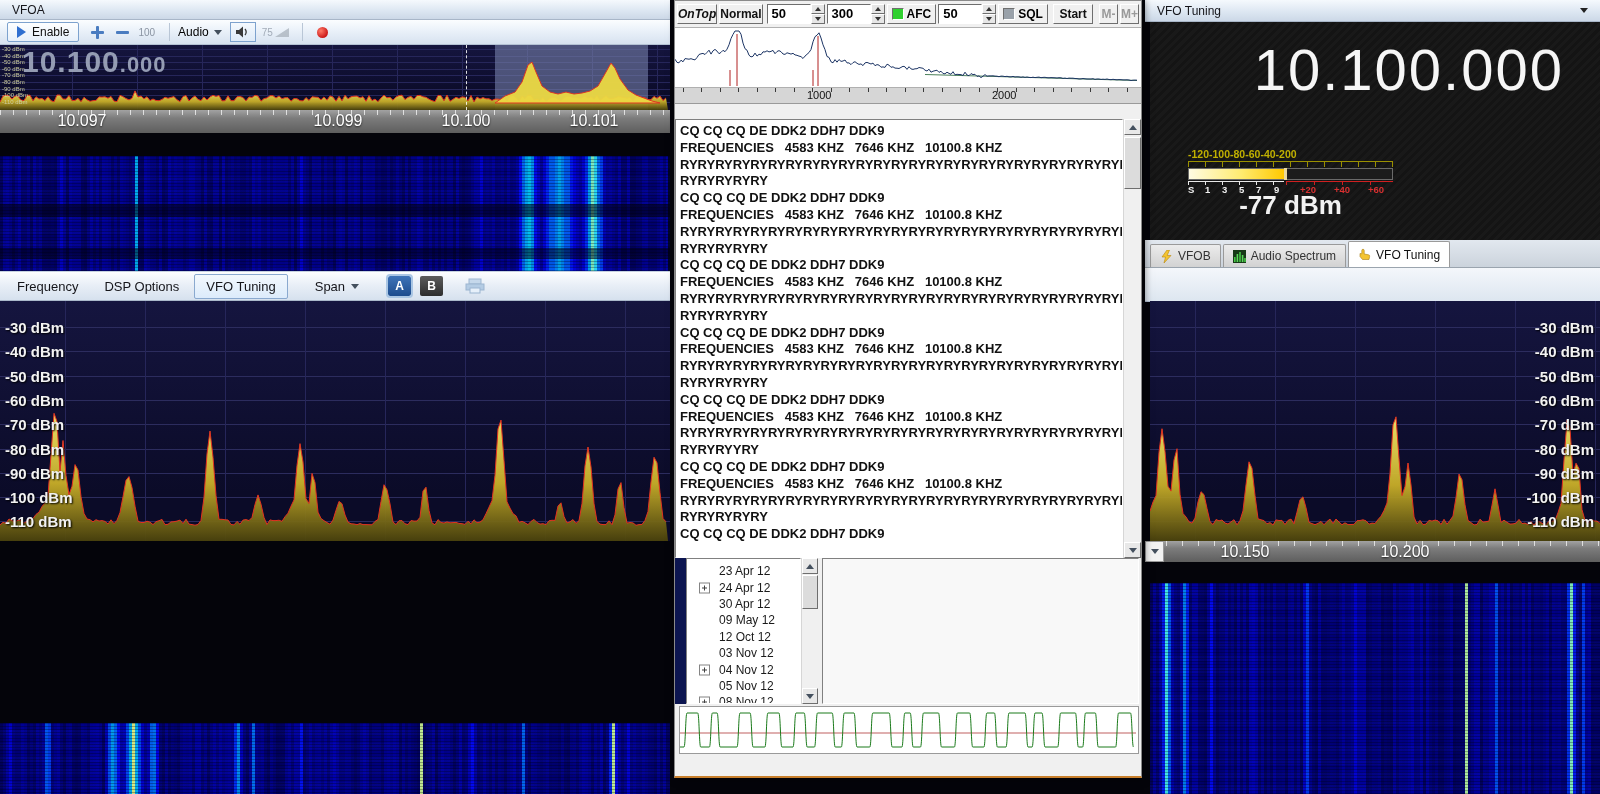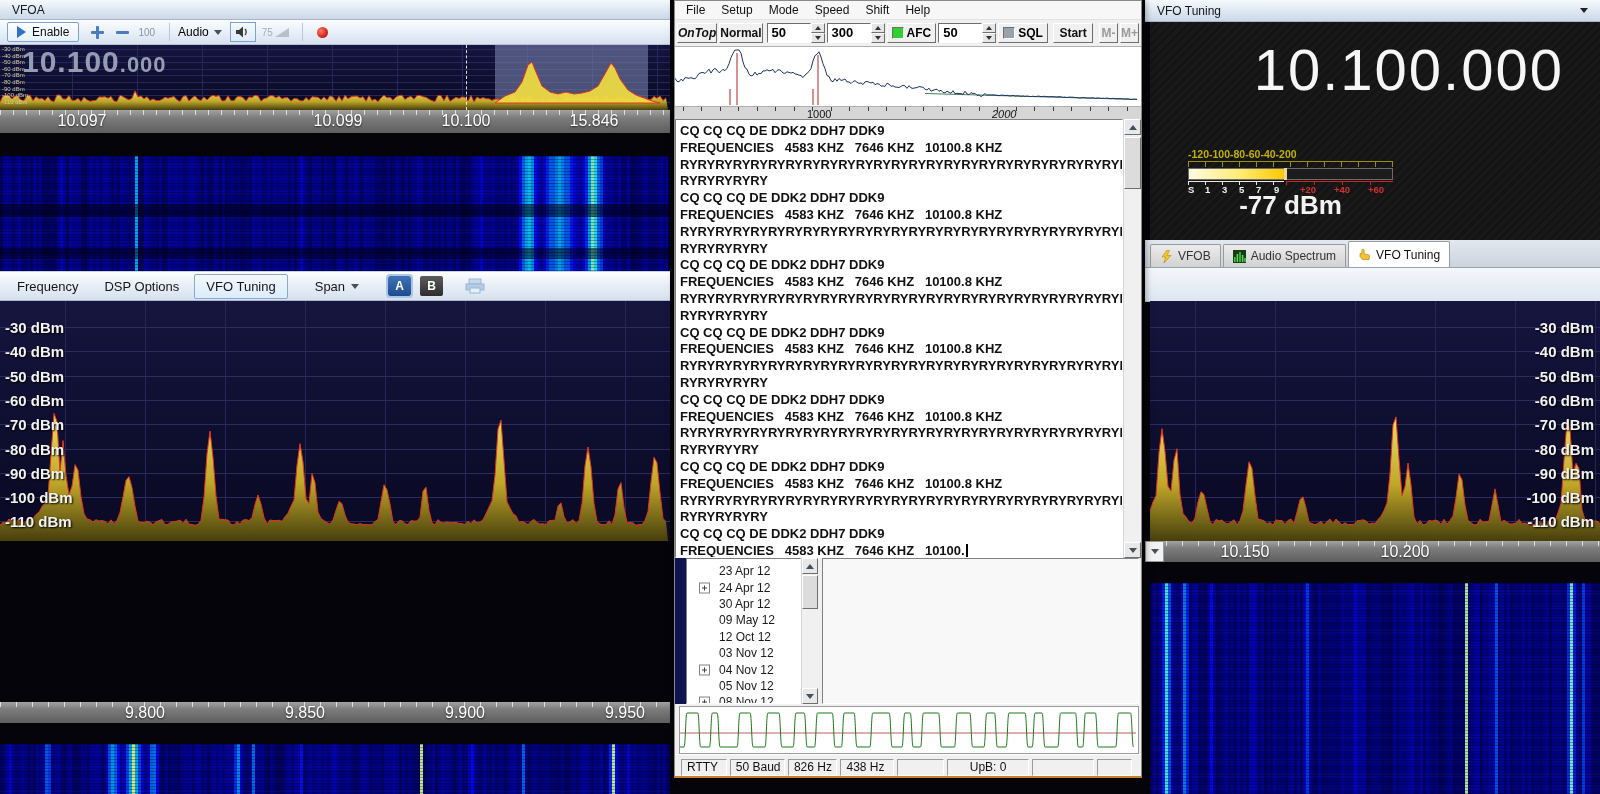--- a/index.html
+++ b/index.html
@@ -211,21 +211,21 @@
         <div class="vgrid" style="left: 527px;"></div>
         <div class="vgrid" style="left: 592px;"></div>
         <div class="vgrid" style="left: 657px;"></div>
       </div>
     <div class="abs axisbar" id="top-axis" style="left:0;top:110px;width:670px;height:23px;">
       <div class="ticks" style="background:repeating-linear-gradient(90deg,rgba(255,255,255,.7) 0 1px,transparent 1px 13px);"></div>
     <div class="flabel" style="left: 82px;">10.097</div>
         <div class="flabel" style="left: 210px; margin-top: 22px;">10.098</div>
         <div class="flabel" style="left: 338px;">10.099</div>
         <div class="flabel" style="left: 466px;">10.100</div>
-        <div class="flabel" style="left: 594px;">15.846</div>
+        <div class="flabel" style="left: 594px;">10.101</div>
       </div>
     <div class="abs wf" id="wf-top" style="left:0;top:133px;width:670px;height:138px;">
       <svg id="wf-top-svg" width="668" height="138">
           <rect x="0" y="0" width="3" height="138" fill="rgb(0,0,98)"></rect>
           <rect x="3" y="0" width="3" height="138" fill="rgb(0,0,156)"></rect>
           <rect x="6" y="0" width="3" height="138" fill="rgb(0,0,164)"></rect>
           <rect x="9" y="0" width="3" height="138" fill="rgb(0,0,146)"></rect>
           <rect x="12" y="0" width="3" height="138" fill="rgb(0,0,112)"></rect>
           <rect x="15" y="0" width="3" height="138" fill="rgb(0,0,143)"></rect>
           <rect x="18" y="0" width="3" height="138" fill="rgb(0,0,173)"></rect>
@@ -502,27 +502,20 @@
         <div class="hgrid" style="top: 220.4px;"></div>
         <div class="dbl" style="top: 220.4px; left: 5px;">-110 dBm</div>
         <div class="vgrid" style="left: 65px;"></div>
         <div class="vgrid" style="left: 145px;"></div>
         <div class="vgrid" style="left: 225px;"></div>
         <div class="vgrid" style="left: 305px;"></div>
         <div class="vgrid" style="left: 385px;"></div>
         <div class="vgrid" style="left: 465px;"></div>
         <div class="vgrid" style="left: 545px;"></div>
         <div class="vgrid" style="left: 625px;"></div>
-      </div>
-    <div class="abs axisbar" id="axis-left" style="left:0;top:541px;width:670px;height:21px;">
-      <div class="ticks"></div>
-    <div class="flabel" style="left: 145px;">9.800</div>
-        <div class="flabel" style="left: 305px;">9.850</div>
-        <div class="flabel" style="left: 465px;">9.900</div>
-        <div class="flabel" style="left: 625px;">9.950</div>
       </div>
     <div class="abs wf" id="wf-bl" style="left:0;top:562px;width:670px;height:232px;">
       <svg id="wf-bl-svg" width="670" height="232">
           <rect x="0" y="0" width="3" height="232" fill="rgb(0,0,98)"></rect>
           <rect x="3" y="0" width="3" height="232" fill="rgb(0,0,124)"></rect>
           <rect x="6" y="0" width="3" height="232" fill="rgb(0,0,169)"></rect>
           <rect x="9" y="0" width="3" height="232" fill="rgb(0,0,222)"></rect>
           <rect x="12" y="0" width="3" height="232" fill="rgb(0,0,140)"></rect>
           <rect x="15" y="0" width="3" height="232" fill="rgb(0,0,128)"></rect>
           <rect x="18" y="0" width="3" height="232" fill="rgb(0,0,130)"></rect>
@@ -1013,28 +1006,20 @@
           <rect x="435" y="0" width="3" height="232" fill="rgb(0,0,157)"></rect>
           <rect x="438" y="0" width="3" height="232" fill="rgb(0,0,172)"></rect>
           <rect x="441" y="0" width="3" height="232" fill="rgb(0,0,102)"></rect>
           <rect x="444" y="0" width="3" height="232" fill="rgb(0,0,108)"></rect>
           <rect x="447" y="0" width="3" height="232" fill="rgb(0,0,107)"></rect>
         </svg>
     </div>
   </section>
 
   <section class="abs" id="rtty">
-    <div id="rtty-menubar">
-        <div class="menu-item">File</div>
-        <div class="menu-item">Setup</div>
-        <div class="menu-item">Mode</div>
-        <div class="menu-item">Speed</div>
-        <div class="menu-item">Shift</div>
-        <div class="menu-item">Help</div>
-      </div>
     <div id="rtty-toolbar">
       <div class="w95" style="width:41px;font-style:italic;">
           <span>OnTop</span>
         </div>
       <div class="w95" style="width:50px;">
           <span>Normal</span>
         </div>
       <div class="spinbox" style="margin-left:2px;">
         <div class="spinval">50</div>
         <div class="spinarr">
@@ -1092,21 +1077,21 @@
           <polyline points="0,31.2 2,34.4 4,34.8 6,32.2 8,33.8 10,30.6 12,30.9 14,31.2 16,30.7 18,31.4 20,31.9 22,29.5 24,26.5 26,25.8 28,25.4 30,26.5 32,24.4 34,22.2 36,26.1 38,22.8 40,21.4 42,23.1 44,25.7 46,24.4 48,22.3 50,23.7 52,21.2 54,16.8 56,10.5 58,6.4 60,3.0 62,3.0 64,3.0 66,6.2 68,15.1 70,20.7 72,22.2 74,27.2 76,28.9 78,28.3 80,25.1 82,28.1 84,26.3 86,26.7 88,23.8 90,24.0 92,22.8 94,23.9 96,23.4 98,22.4 100,25.7 102,23.5 104,22.6 106,23.7 108,26.0 110,26.4 112,24.8 114,25.4 116,26.1 118,25.3 120,26.9 122,27.3 124,28.1 126,28.6 128,30.5 130,28.1 132,26.3 134,24.5 136,21.5 138,13.8 140,8.7 142,7.2 144,4.8 146,10.0 148,16.8 150,21.6 152,28.5 154,29.4 156,33.8 158,34.8 160,31.6 162,34.2 164,31.5 166,33.4 168,33.0 170,32.0 172,34.9 174,34.9 176,36.6 178,34.6 180,33.7 182,35.3 184,36.4 186,35.9 188,37.6 190,34.9 192,34.4 194,35.2 196,36.0 198,35.1 200,37.7 202,36.6 204,37.1 206,39.2 208,38.9 210,39.4 212,36.2 214,37.1 216,39.3 218,38.8 220,40.1 222,40.2 224,40.5 226,39.4 228,38.3 230,38.8 232,41.4 234,38.7 236,40.9 238,41.4 240,40.8 242,40.7 244,39.5 246,39.9 248,40.3 250,42.2 252,43.0 254,41.2 256,44.2 258,43.2 260,42.7 262,42.2 264,44.4 266,43.2 268,45.5 270,45.8 272,44.2 274,45.4 276,46.3 278,43.7 280,46.8 282,46.3 284,46.5 286,46.6 288,47.5 290,44.2 292,47.0 294,47.7 296,45.6 298,46.6 300,46.3 302,48.4 304,47.9 306,49.6 308,48.2 310,46.6 312,48.2 314,47.9 316,47.9 318,47.8 320,48.1 322,48.2 324,48.7 326,48.1 328,48.2 330,48.6 332,48.3 334,48.8 336,48.9 338,48.4 340,49.0 342,48.8 344,48.9 346,49.3 348,48.9 350,49.4 352,49.0 354,49.4 356,49.6 358,49.2 360,49.6 362,49.3 364,49.1 366,49.7 368,49.4 370,49.3 372,49.7 374,49.8 376,49.6 378,49.7 380,49.8 382,50.0 384,49.7 386,49.8 388,50.4 390,50.1 392,50.5 394,50.1 396,50.2 398,50.2 400,50.5 402,50.6 404,51.0 406,50.9 408,50.5 410,50.8 412,51.0 414,51.0 416,51.0 418,50.7 420,51.4 422,51.0 424,51.0 426,51.4 428,51.2 430,51.4 432,51.0 434,51.5 436,51.7 438,51.3 440,51.6 442,51.8 444,51.6 446,51.7 448,51.9 450,51.9 452,51.8 454,52.0 456,52.5 458,52.2 460,52.1 462,52.2 " fill="none" stroke="#1c3464" stroke-width="1"></polyline>
           <line x1="62" y1="58" x2="62" y2="6" stroke="#b02020"></line>
           <line x1="143" y1="58" x2="143" y2="8" stroke="#b02020"></line>
           <line x1="55" y1="58" x2="55" y2="42" stroke="#b02020"></line>
           <line x1="138" y1="58" x2="138" y2="42" stroke="#b02020"></line>
         </svg>
     </div>
     <div id="raxis">
       <div class="rticks"></div>
       <span class="rlabel" style="left:132px;">1000</span>
-      <span class="rlabel" style="left:317px;font-style:italic;">2000</span>
+      <span class="rlabel" style="left:317px;">2000</span>
     </div>
     <div id="rtty-text" style="left:0;top:118px;width:448px;height:439px;">
         <div class="tline">CQ CQ CQ DE DDK2 DDH7 DDK9</div>
         <div class="tline">FREQUENCIES   4583 KHZ   7646 KHZ   10100.8 KHZ</div>
         <div class="tline">RYRYRYRYRYRYRYRYRYRYRYRYRYRYRYRYRYRYRYRYRYRYRYRYRYRYRYRY</div>
         <div class="tline">RYRYRYRYRY</div>
         <div class="tline">CQ CQ CQ DE DDK2 DDH7 DDK9</div>
         <div class="tline">FREQUENCIES   4583 KHZ   7646 KHZ   10100.8 KHZ</div>
         <div class="tline">RYRYRYRYRYRYRYRYRYRYRYRYRYRYRYRYRYRYRYRYRYRYRYRYRYRYRYRY</div>
         <div class="tline">RYRYRYRYRY</div>
@@ -1120,21 +1105,20 @@
         <div class="tline">RYRYRYRYRY</div>
         <div class="tline">CQ CQ CQ DE DDK2 DDH7 DDK9</div>
         <div class="tline">FREQUENCIES   4583 KHZ   7646 KHZ   10100.8 KHZ</div>
         <div class="tline">RYRYRYRYRYRYRYRYRYRYRYRYRYRYRYRYRYRYRYRYRYRYRYRYRYRYRYRY</div>
         <div class="tline">RYRYRYYRY</div>
         <div class="tline">CQ CQ CQ DE DDK2 DDH7 DDK9</div>
         <div class="tline">FREQUENCIES   4583 KHZ   7646 KHZ   10100.8 KHZ</div>
         <div class="tline">RYRYRYRYRYRYRYRYRYRYRYRYRYRYRYRYRYRYRYRYRYRYRYRYRYRYRYRY</div>
         <div class="tline">RYRYRYRYRY</div>
         <div class="tline">CQ CQ CQ DE DDK2 DDH7 DDK9</div>
-        <div class="tline">FREQUENCIES   4583 KHZ   7646 KHZ   10100.<span class="caret"></span></div>
       </div>
     <div class="sbtrack" style="left:448px;top:118px;width:18px;height:439px;">
       <div class="sbtn" style="top:0;">
           <span class="t-up"></span>
         </div>
       <div class="sbthumb" style="top:18px;height:52px;"></div>
       <div class="sbtn" style="bottom:0;">
           <span class="t-down"></span>
         </div>
     </div>
@@ -1182,25 +1166,15 @@
         </div>
     </div>
     <div id="blankpane" style="left:147px;top:557px;width:317px;height:146px;"></div>
 
     <div id="scopepane" style="left:4px;top:705px;width:460px;height:48px;">
       <svg id="scope-svg" width="456" height="46">
           <line x1="0" y1="26" x2="456" y2="26" stroke="#c06060" stroke-width="1.2"></line>
           <path d="M0 40 L4.0 40 C 5.5 40 5.5 6 7.0 6 L17.7 6 C 19.2 6 19.2 40 20.7 40 L29.4 40 C 30.9 40 30.9 6 32.4 6 L37.1 6 C 38.6 6 38.6 40 40.1 40 L57.0 40 C 58.5 40 58.5 6 60.0 6 L70.1 6 C 71.6 6 71.6 40 73.1 40 L84.9 40 C 86.4 40 86.4 6 87.9 6 L98.9 6 C 100.4 6 100.4 40 101.9 40 L113.0 40 C 114.5 40 114.5 6 116.0 6 L124.2 6 C 125.7 6 125.7 40 127.2 40 L134.5 40 C 136.0 40 136.0 6 137.5 6 L152.2 6 C 153.7 6 153.7 40 155.2 40 L161.3 40 C 162.8 40 162.8 6 164.3 6 L174.0 6 C 175.5 6 175.5 40 177.0 40 L189.8 40 C 191.3 40 191.3 6 192.8 6 L209.2 6 C 210.7 6 210.7 40 212.2 40 L221.9 40 C 223.4 40 223.4 6 224.9 6 L230.2 6 C 231.7 6 231.7 40 233.2 40 L240.5 40 C 242.0 40 242.0 6 243.5 6 L258.5 6 C 260.0 6 260.0 40 261.5 40 L274.4 40 C 275.9 40 275.9 6 277.4 6 L289.7 6 C 291.2 6 291.2 40 292.7 40 L303.9 40 C 305.4 40 305.4 6 306.9 6 L314.4 6 C 315.9 6 315.9 40 317.4 40 L326.0 40 C 327.5 40 327.5 6 329.0 6 L345.0 6 C 346.5 6 346.5 40 348.0 40 L352.1 40 C 353.6 40 353.6 6 355.1 6 L362.0 6 C 363.5 6 363.5 40 365.0 40 L377.7 40 C 379.2 40 379.2 6 380.7 6 L395.4 6 C 396.9 6 396.9 40 398.4 40 L402.6 40 C 404.1 40 404.1 6 405.6 6 L415.3 6 C 416.8 6 416.8 40 418.3 40 L435.6 40 C 437.1 40 437.1 6 438.6 6 L450.5 6 C 452.0 6 452.0 40 453.5 40" fill="none" stroke="#1a7a1a" stroke-width="1"></path>
         </svg>
     </div>
-    <div id="rtty-status" style="left:0;top:753px;width:466px;height:23px;">
-        <div class="seg" style="width: 48px;">RTTY</div>
-        <div class="seg" style="width: 58px;">50 Baud</div>
-        <div class="seg" style="width: 52px;">826 Hz</div>
-        <div class="seg" style="width: 56px;">438 Hz</div>
-        <div class="seg" style="width: 50px;"></div>
-        <div class="seg" style="width: 86px; justify-content: center;">UpB: 0</div>
-        <div class="seg" style="width: 66px;"></div>
-        <div class="seg" style="width: 36px;"></div>
-      </div>
   </section>
 
 </div>
 
 </body></html>

